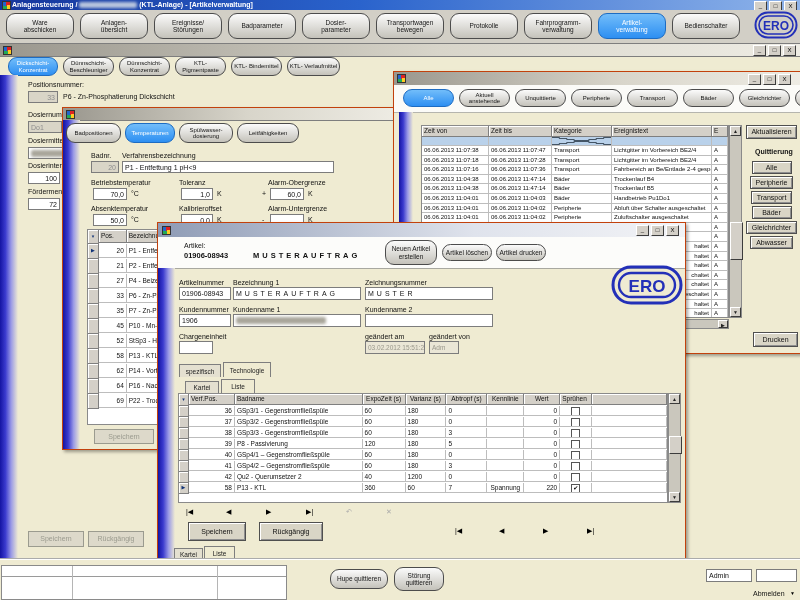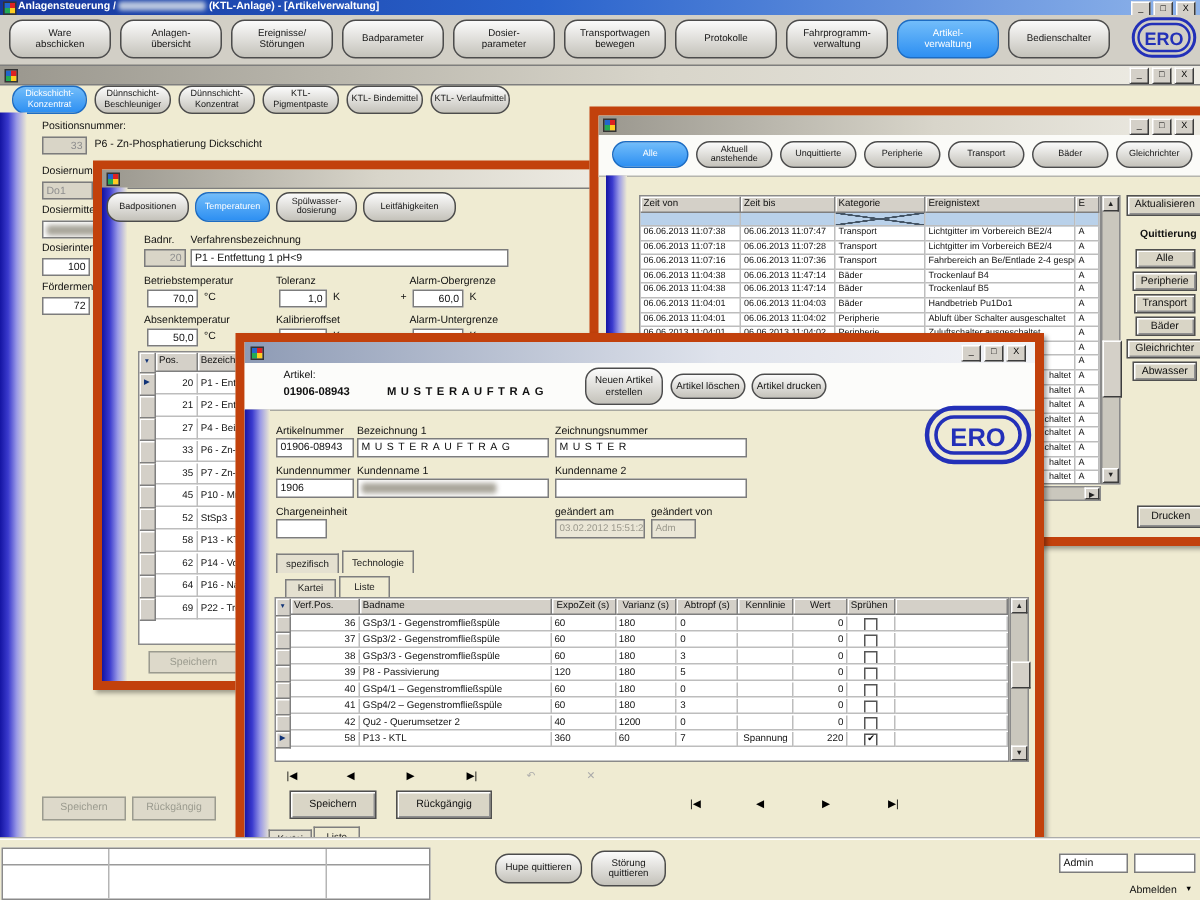--- a/index.html
+++ b/index.html
@@ -4,21 +4,21 @@
 <style>
   html,body{margin:0;padding:0;}
   body{width:800px;height:600px;position:relative;overflow:hidden;
        background:#d4d0c8;font-family:"Liberation Sans",sans-serif;
        -webkit-font-smoothing:antialiased;}
   .abs{position:absolute;}
   .lbl{font-size:7px;color:#111;white-space:nowrap;line-height:8px;}
   .bold{font-weight:bold;}
   .beige{background:#efebd2;}
   
-  .win{position:absolute;border:6px solid #c2410c;box-shadow:2px 2px 3px rgba(0,0,0,.35);background:#efebd2;overflow:hidden;}
+  .win{position:absolute;border:1px solid #c2410c;box-shadow:2px 2px 3px rgba(0,0,0,.35);background:#efebd2;overflow:hidden;}
   .ctitle{position:absolute;left:0;top:0;right:0;background:linear-gradient(90deg,#9a978e,#d8d5ca 55%,#eeece4);border-bottom:1px solid #7e7e7e;}
   .winbtns{position:absolute;display:flex;gap:2px;}
   .winbtn{width:11px;height:9px;background:#d4d0c8;border:1px solid;border-color:#fff #3c3c3c #3c3c3c #fff;font-size:6px;line-height:8px;text-align:center;color:#000;}
   .appicon{position:absolute;width:7px;height:7px;background:conic-gradient(#d22 0 25%,#fc2 0 50%,#2a5 0 75%,#26c 0);border:1px solid #333;}
   .blue-strip{position:absolute;background:linear-gradient(90deg,#1414a2 0%,#3a3ace 30%,#9a9ae6 62%,#efebd2 100%);}
   
   .pill{border:1px solid #4c4c4c;border-radius:9px;background:linear-gradient(#fbfbfb,#c4c2ba);
         display:flex;align-items:center;justify-content:center;text-align:center;
         font-size:6.5px;line-height:7.5px;color:#161616;white-space:pre-line;box-sizing:border-box;}
   .pill.active{background:linear-gradient(#72bdfa,#2d8ff2);color:#fff;border-color:#1d6cc2;}

